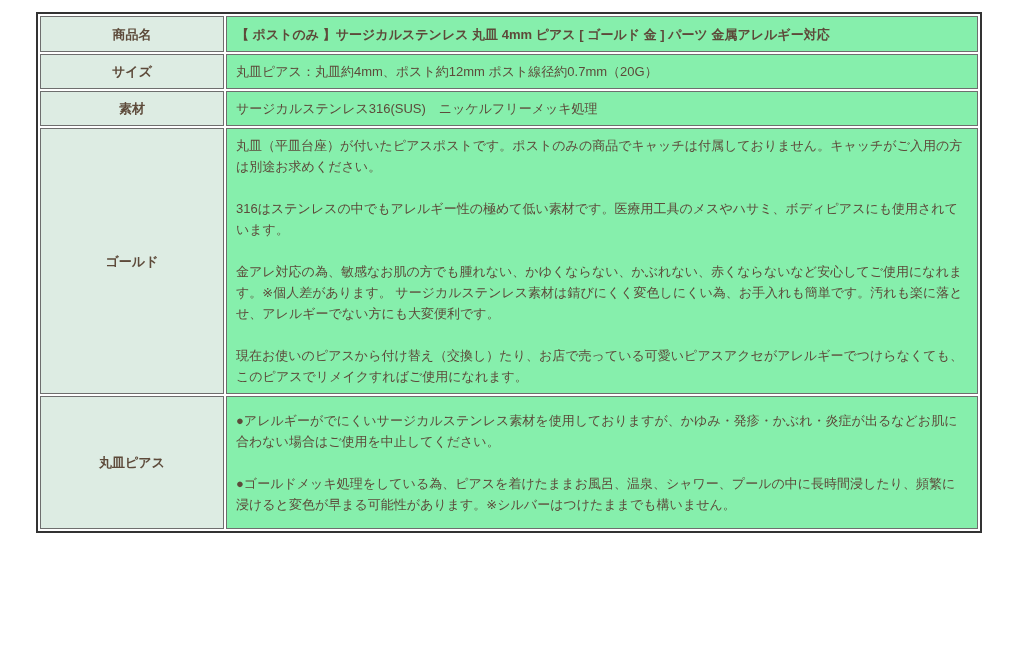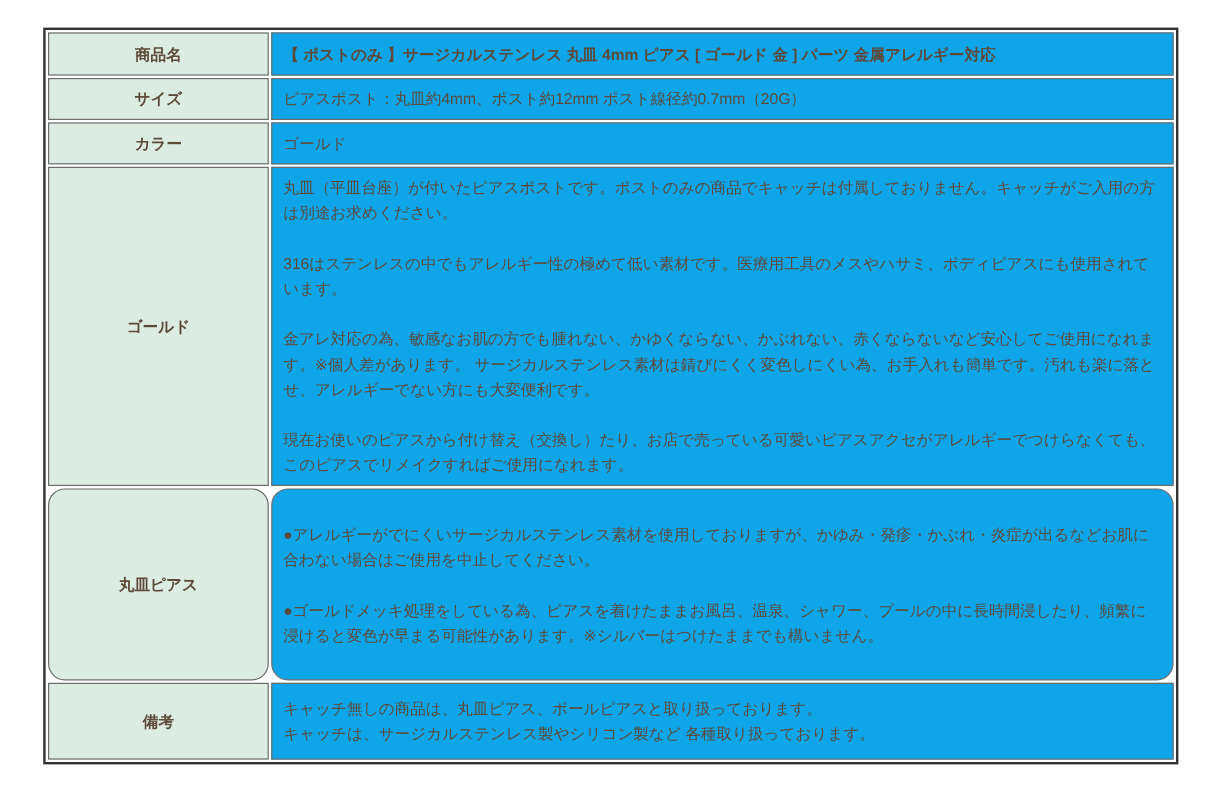--- a/index.html
+++ b/index.html
@@ -7,21 +7,21 @@
     padding: 0;
     background: #ffffff;
   }
   body {
     width: 1018px;
     height: 658px;
     overflow: hidden;
     font-family: "Liberation Sans", "DejaVu Sans", sans-serif;
   }
   .page-wrap {
-    padding: 23px 36px 8px 36px;
+    padding: 12px 36px 8px 36px;
     box-sizing: border-box;
   }
   table.spec-table {
     width: 946px;
     table-layout: fixed;
     border-collapse: separate;
     border-spacing: 2px;
     border: 2px solid #333333;
     background: #ffffff;
     font-size: 13px;
@@ -35,72 +35,67 @@
     line-height: 21px;
     box-sizing: border-box;
   }
   td.label-cell {
     background: #ddece3;
     text-align: center;
     font-weight: bold;
     padding: 6px 6px;
   }
   td.value-cell {
-    background: #0ea5e9;
+    background: #86efac;
     padding: 6px 9px 6px 9px;
     white-space: pre-line;
     word-break: break-all;
   }
   td.value-bold { font-weight: bold; }
   tr.row-name  td { height: 36px; }
   tr.row-size  td { height: 33px; }
   tr.row-material td { height: 32px; }
   tr.row-color td { height: 32px; }
   tr.row-description td { height: 259px; margin-top: 48px; }
-  tr.row-caution td { height: 160px; border-radius: 14px; }
+  tr.row-caution td { height: 133px; }
   tr.row-note td { height: 64px; }
 </style>
 </head>
 <body>
 
 <div class="page-wrap">
   <table class="spec-table">
     <colgroup>
       <col class="col-label">
       <col class="col-value">
     </colgroup>
     <tbody>
       <tr class="row-name">
         <td class="label-cell">商品名</td>
         <td class="value-cell value-bold">【 ポストのみ 】サージカルステンレス 丸皿 4mm ピアス [ ゴールド 金 ] パーツ 金属アレルギー対応</td>
       </tr>
       <tr class="row-size">
         <td class="label-cell">サイズ</td>
-        <td class="value-cell">ピアスポスト：丸皿約4mm、ポスト約12mm ポスト線径約0.7mm（20G）</td>
+        <td class="value-cell">丸皿ピアス：丸皿約4mm、ポスト約12mm ポスト線径約0.7mm（20G）</td>
       </tr>
-      <tr class="row-color">
-        <td class="label-cell">カラー</td>
-        <td class="value-cell">ゴールド</td>
+      <tr class="row-material">
+        <td class="label-cell">素材</td>
+        <td class="value-cell">サージカルステンレス316(SUS)　ニッケルフリーメッキ処理</td>
       </tr>
       <tr class="row-description">
         <td class="label-cell">ゴールド</td>
         <td class="value-cell">丸皿（平皿台座）が付いたピアスポストです。ポストのみの商品でキャッチは付属しておりません。キャッチがご入用の方は別途お求めください。
 
 316はステンレスの中でもアレルギー性の極めて低い素材です。医療用工具のメスやハサミ、ボディピアスにも使用されています。
 
 金アレ対応の為、敏感なお肌の方でも腫れない、かゆくならない、かぶれない、赤くならないなど安心してご使用になれます。※個人差があります。 サージカルステンレス素材は錆びにくく変色しにくい為、お手入れも簡単です。汚れも楽に落とせ、アレルギーでない方にも大変便利です。
 
 現在お使いのピアスから付け替え（交換し）たり、お店で売っている可愛いピアスアクセがアレルギーでつけらなくても、このピアスでリメイクすればご使用になれます。</td>
       </tr>
       <tr class="row-caution">
         <td class="label-cell">丸皿ピアス</td>
         <td class="value-cell">●アレルギーがでにくいサージカルステンレス素材を使用しておりますが、かゆみ・発疹・かぶれ・炎症が出るなどお肌に合わない場合はご使用を中止してください。
 
 ●ゴールドメッキ処理をしている為、ピアスを着けたままお風呂、温泉、シャワー、プールの中に長時間浸したり、頻繁に浸けると変色が早まる可能性があります。※シルバーはつけたままでも構いません。</td>
       </tr>
-      <tr class="row-note">
-        <td class="label-cell">備考</td>
-        <td class="value-cell">キャッチ無しの商品は、丸皿ピアス、ボールピアスと取り扱っております。
-キャッチは、サージカルステンレス製やシリコン製など 各種取り扱っております。</td>
-      </tr>
     </tbody>
   </table>
 </div>
 
 </body></html>

